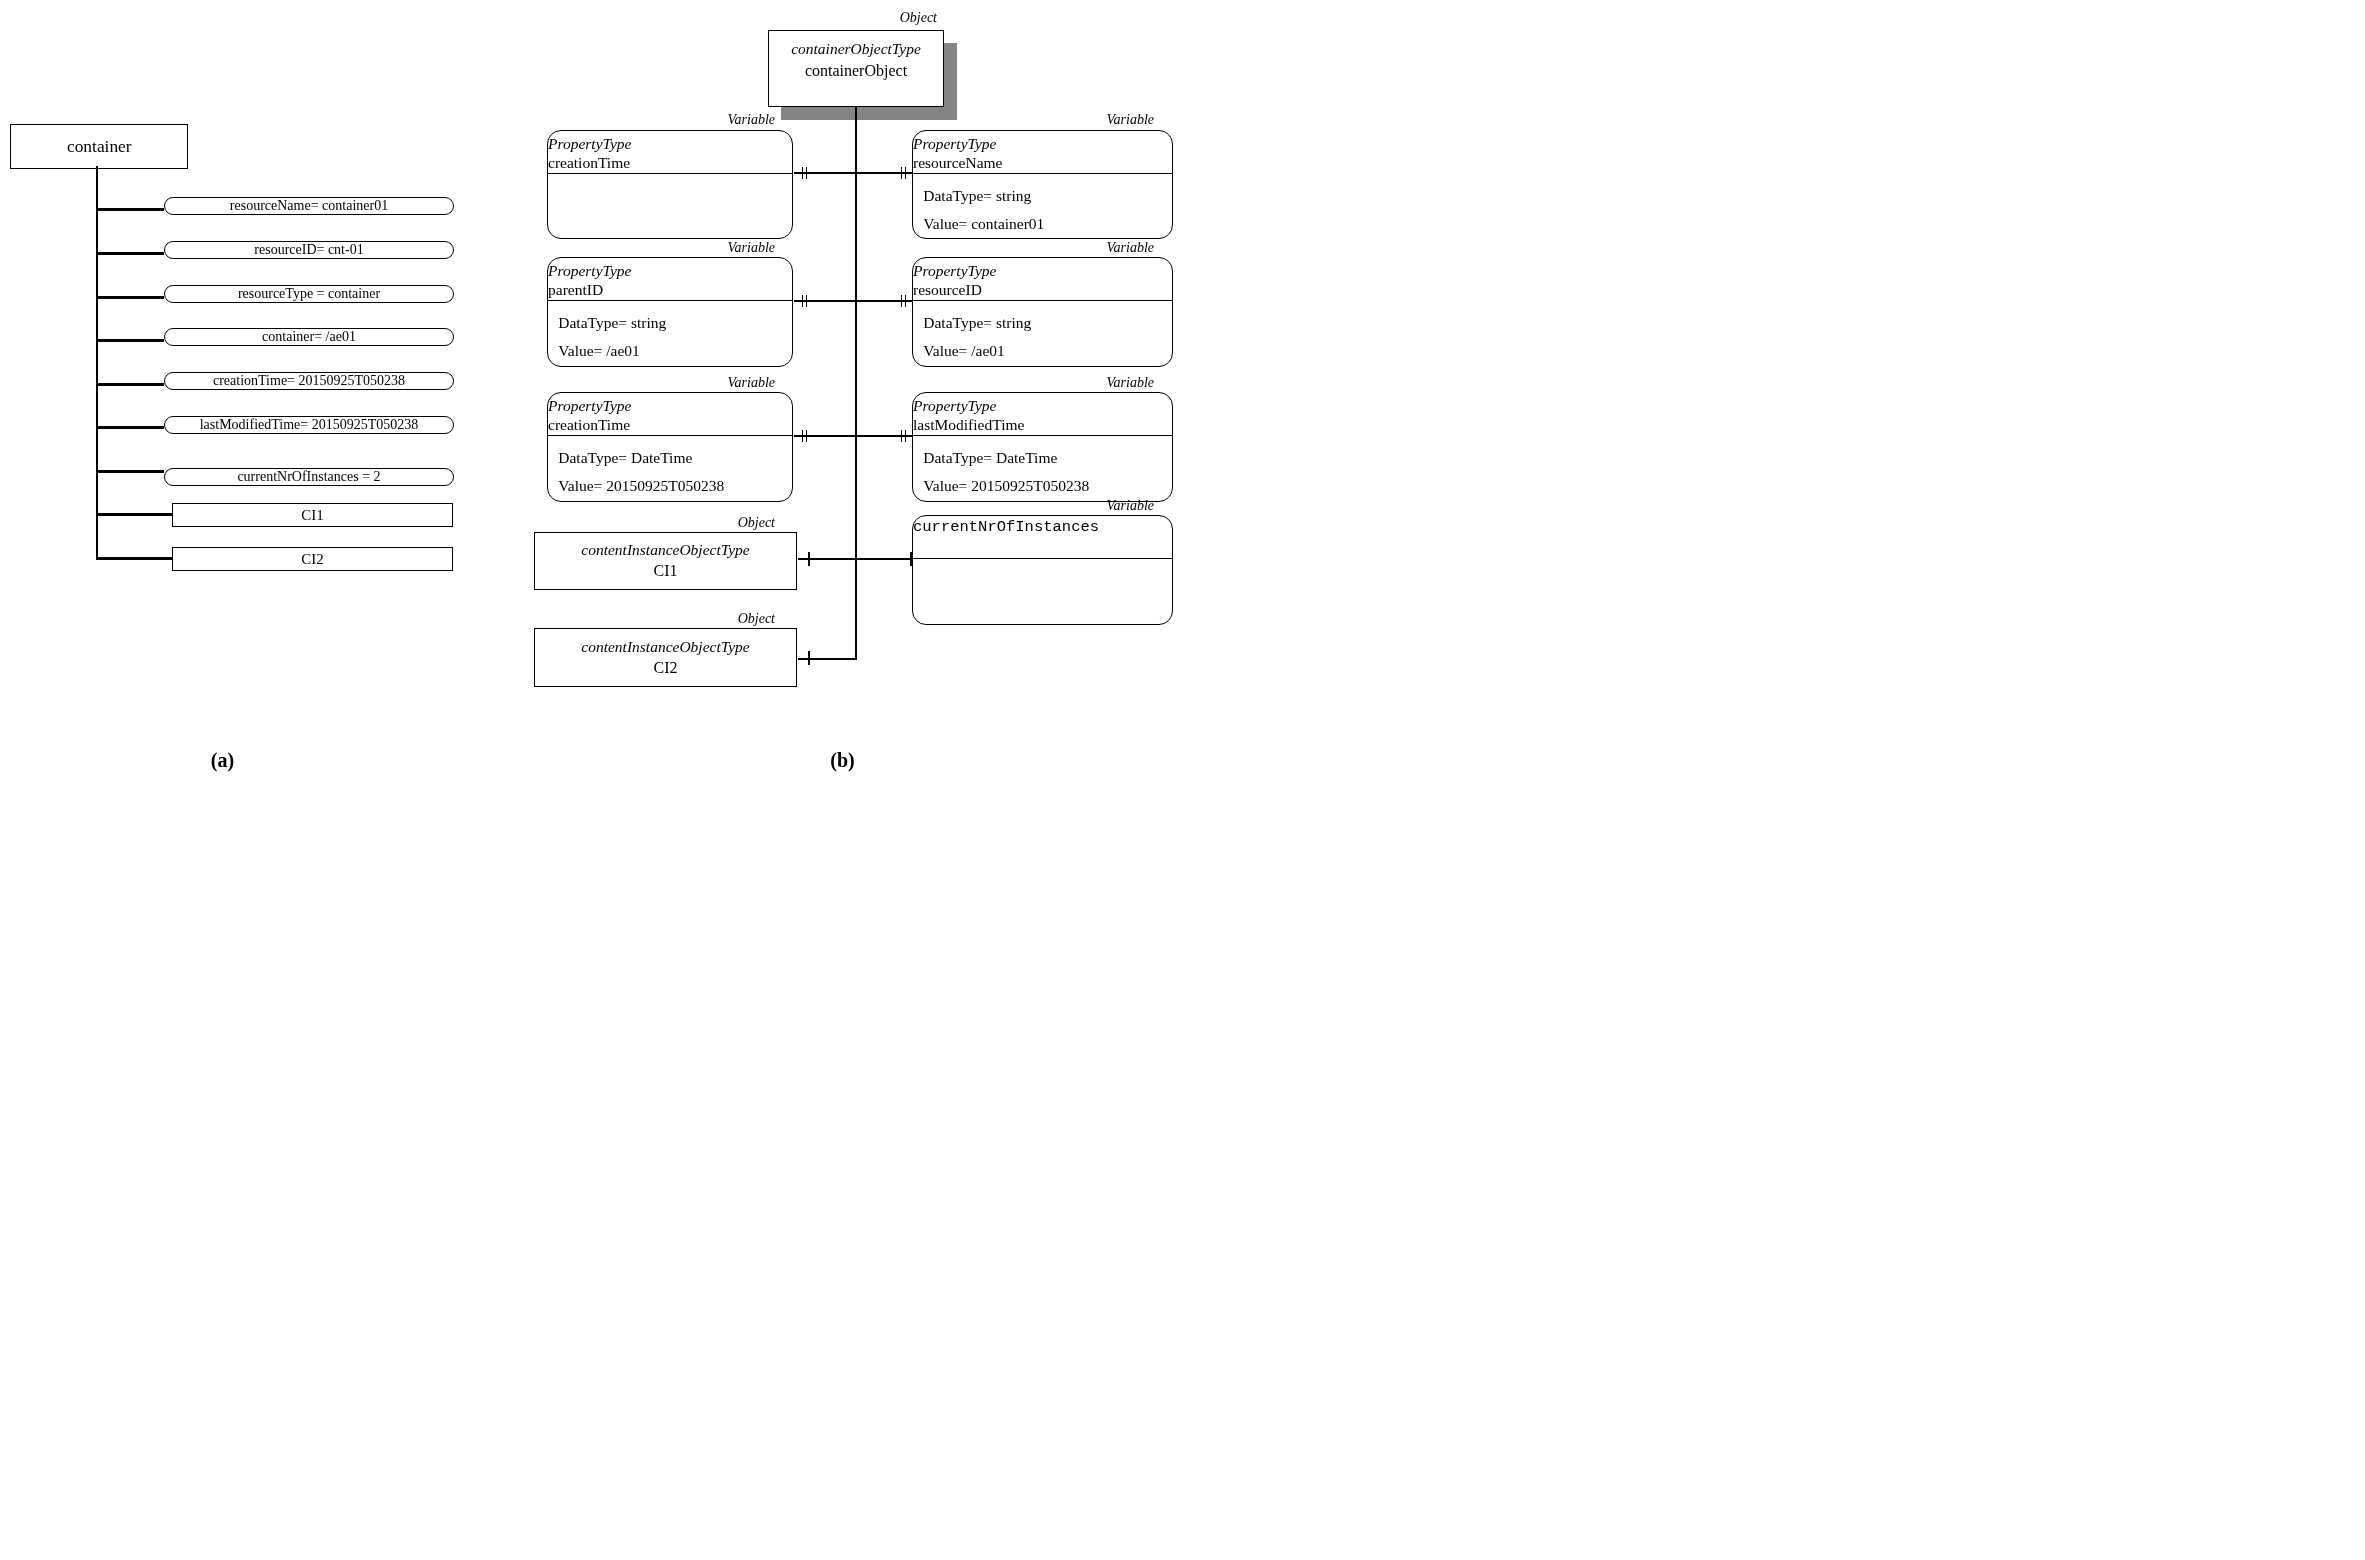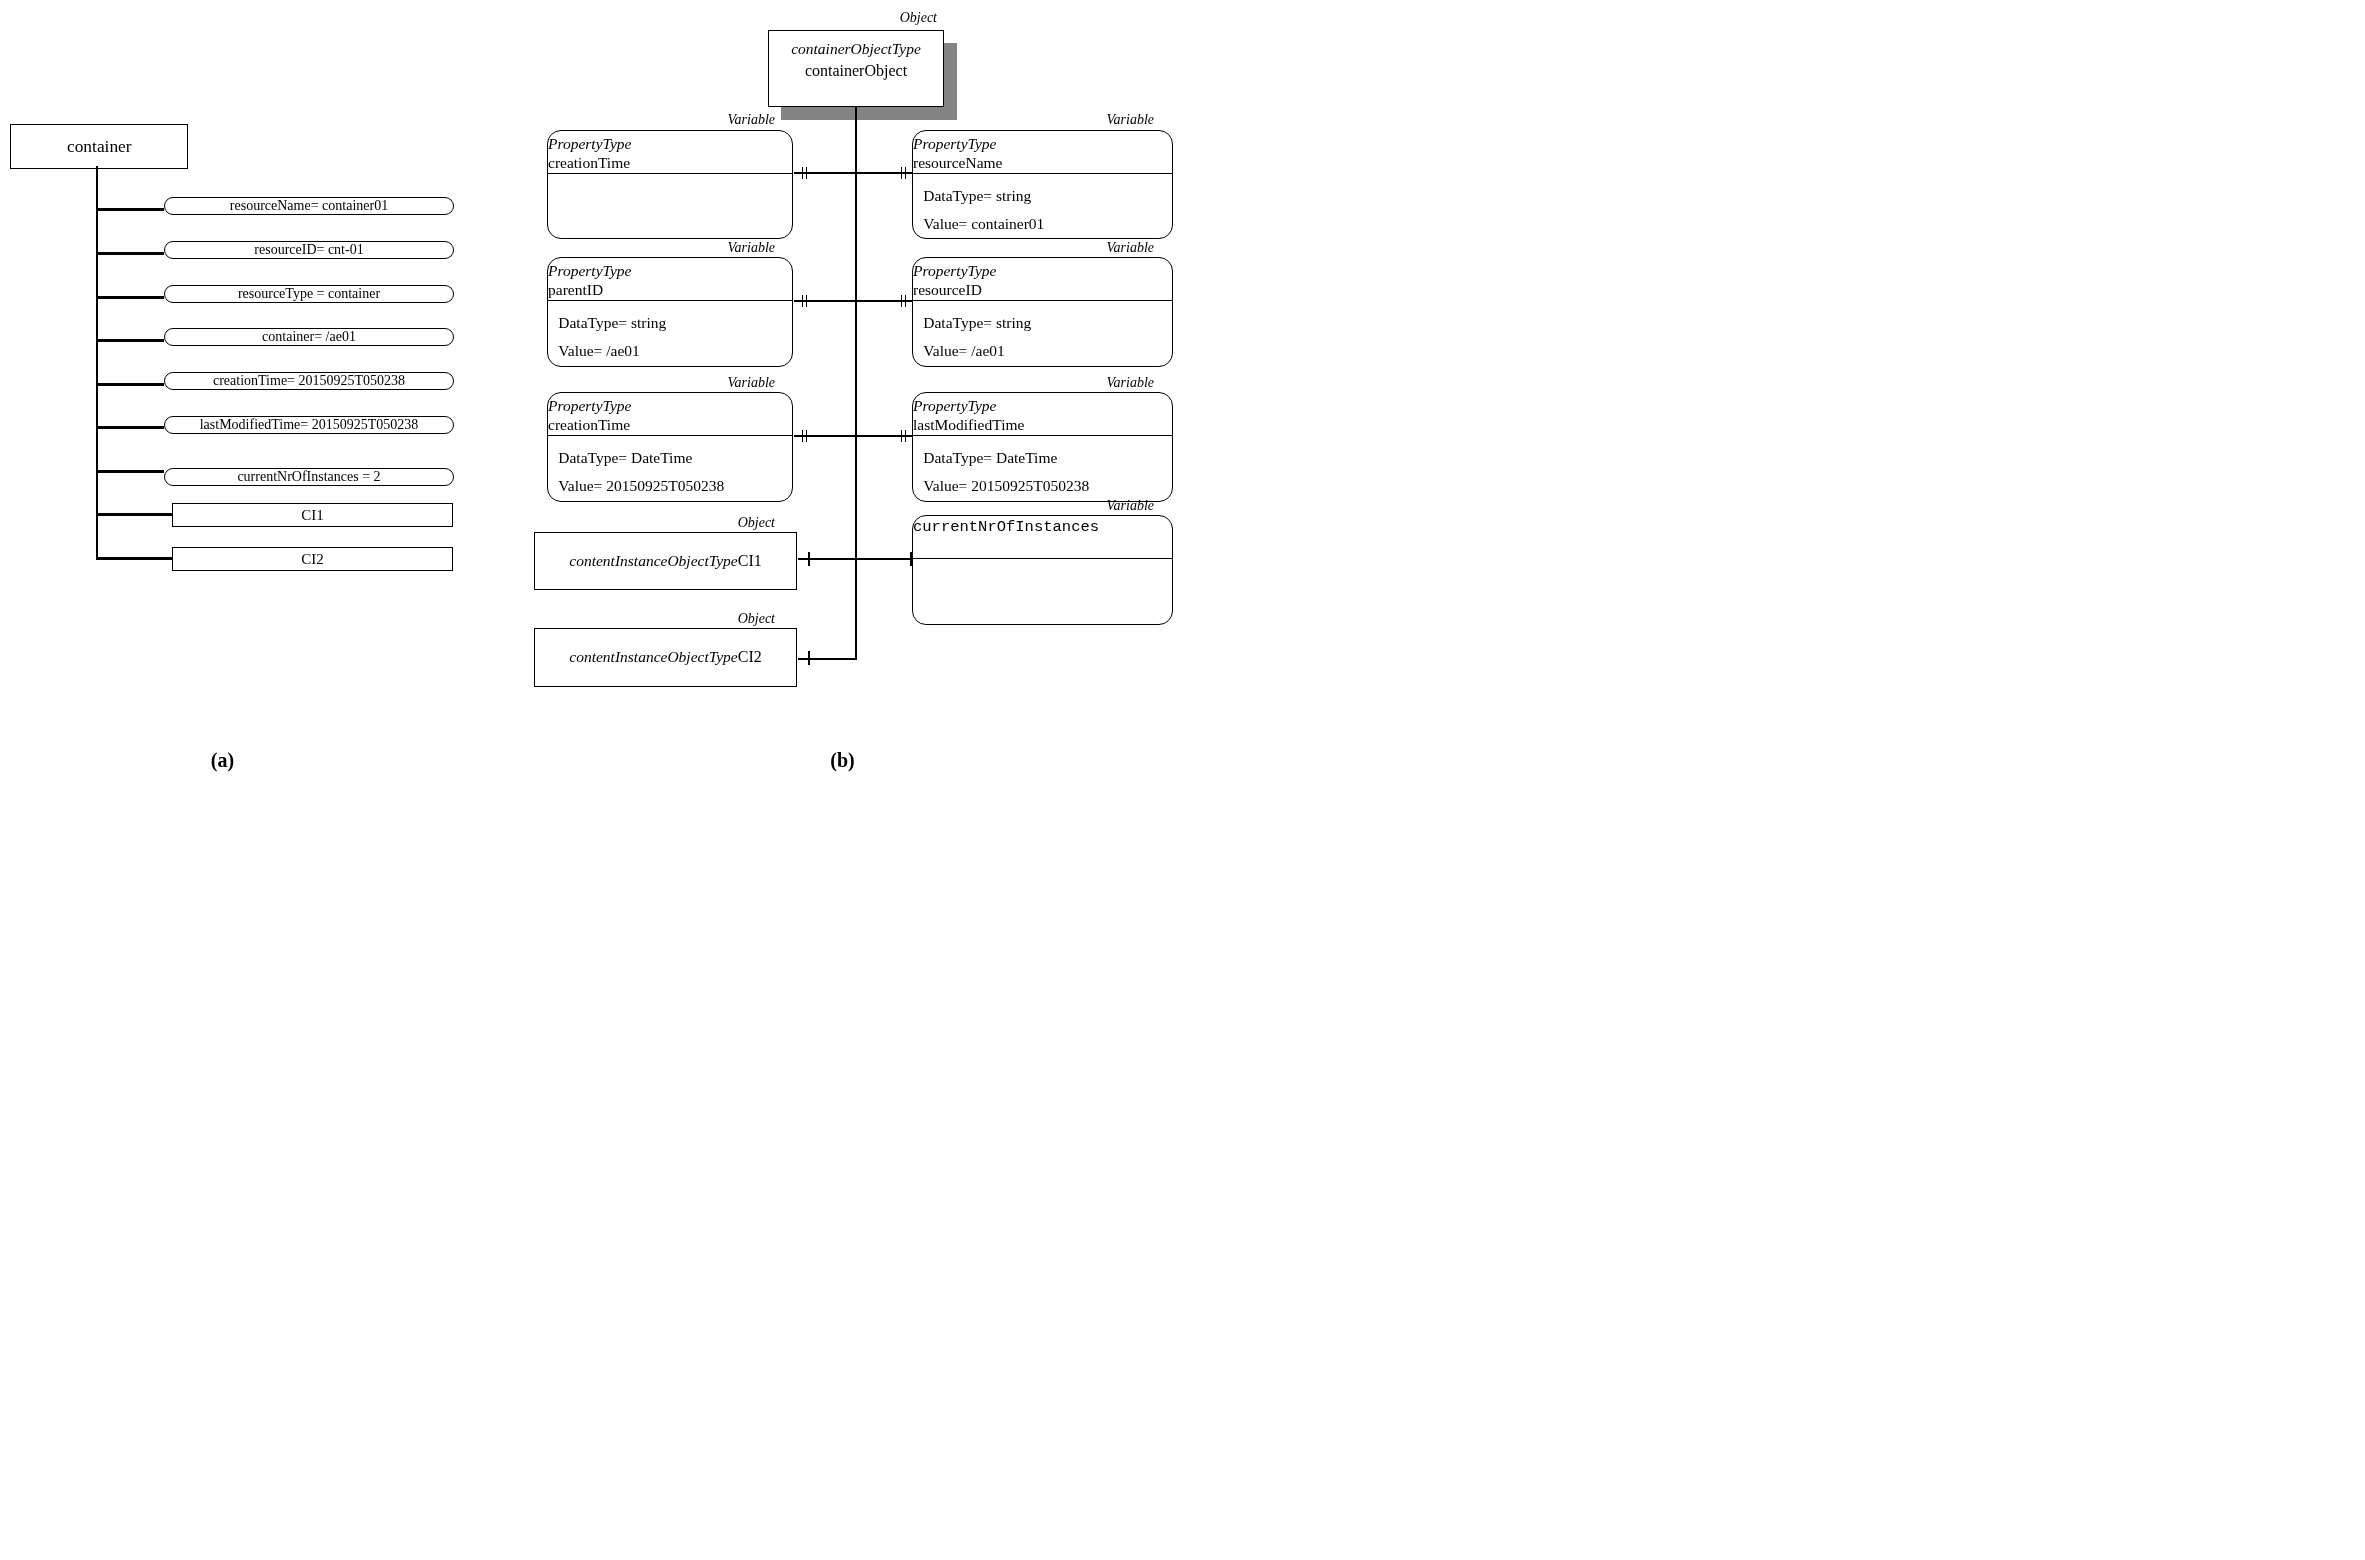--- a/index.html
+++ b/index.html
@@ -25,21 +25,21 @@
   .rootbox .tline{font-style:italic;font-size:15.5px;}
   .rootbox .nline{font-size:16px;}
   .vbox{position:absolute;border:1.3px solid #000;border-radius:14px;background:#fff;box-sizing:border-box;
         display:flex;flex-direction:column;overflow:hidden;}
   .vhdr{border-bottom:1.9px solid #000;box-sizing:border-box;display:flex;flex-direction:column;
         align-items:flex-start;justify-content:flex-start;padding-top:2.6px;line-height:19.4px;font-size:15.5px;}
   .vhdr.bottom{justify-content:flex-end;padding-bottom:21px;font-family:Liberation Mono, monospace;}
   .vhdr .it{font-style:italic;}
   .vbody{padding:7.7px 0 0 10.3px;font-size:15.5px;line-height:28px;text-align:left;}
   .obox{position:absolute;border:1.3px solid #000;background:#fff;box-sizing:border-box;display:flex;
-        flex-direction:row;align-items:center;justify-content:center;line-height:20.6px;}
+        flex-direction:column;align-items:center;justify-content:center;line-height:20.6px;}
   .obox .it{font-style:italic;font-size:15.5px;}
   .obox .nm{font-size:16px;}
   .tag{position:absolute;font-style:italic;font-size:14px;text-align:right;}
   .figlabel{position:absolute;font-weight:bold;font-size:20px;text-align:center;width:65px;}
 </style>
 </head>
 <body>
 
 <div class="canvas">
 

